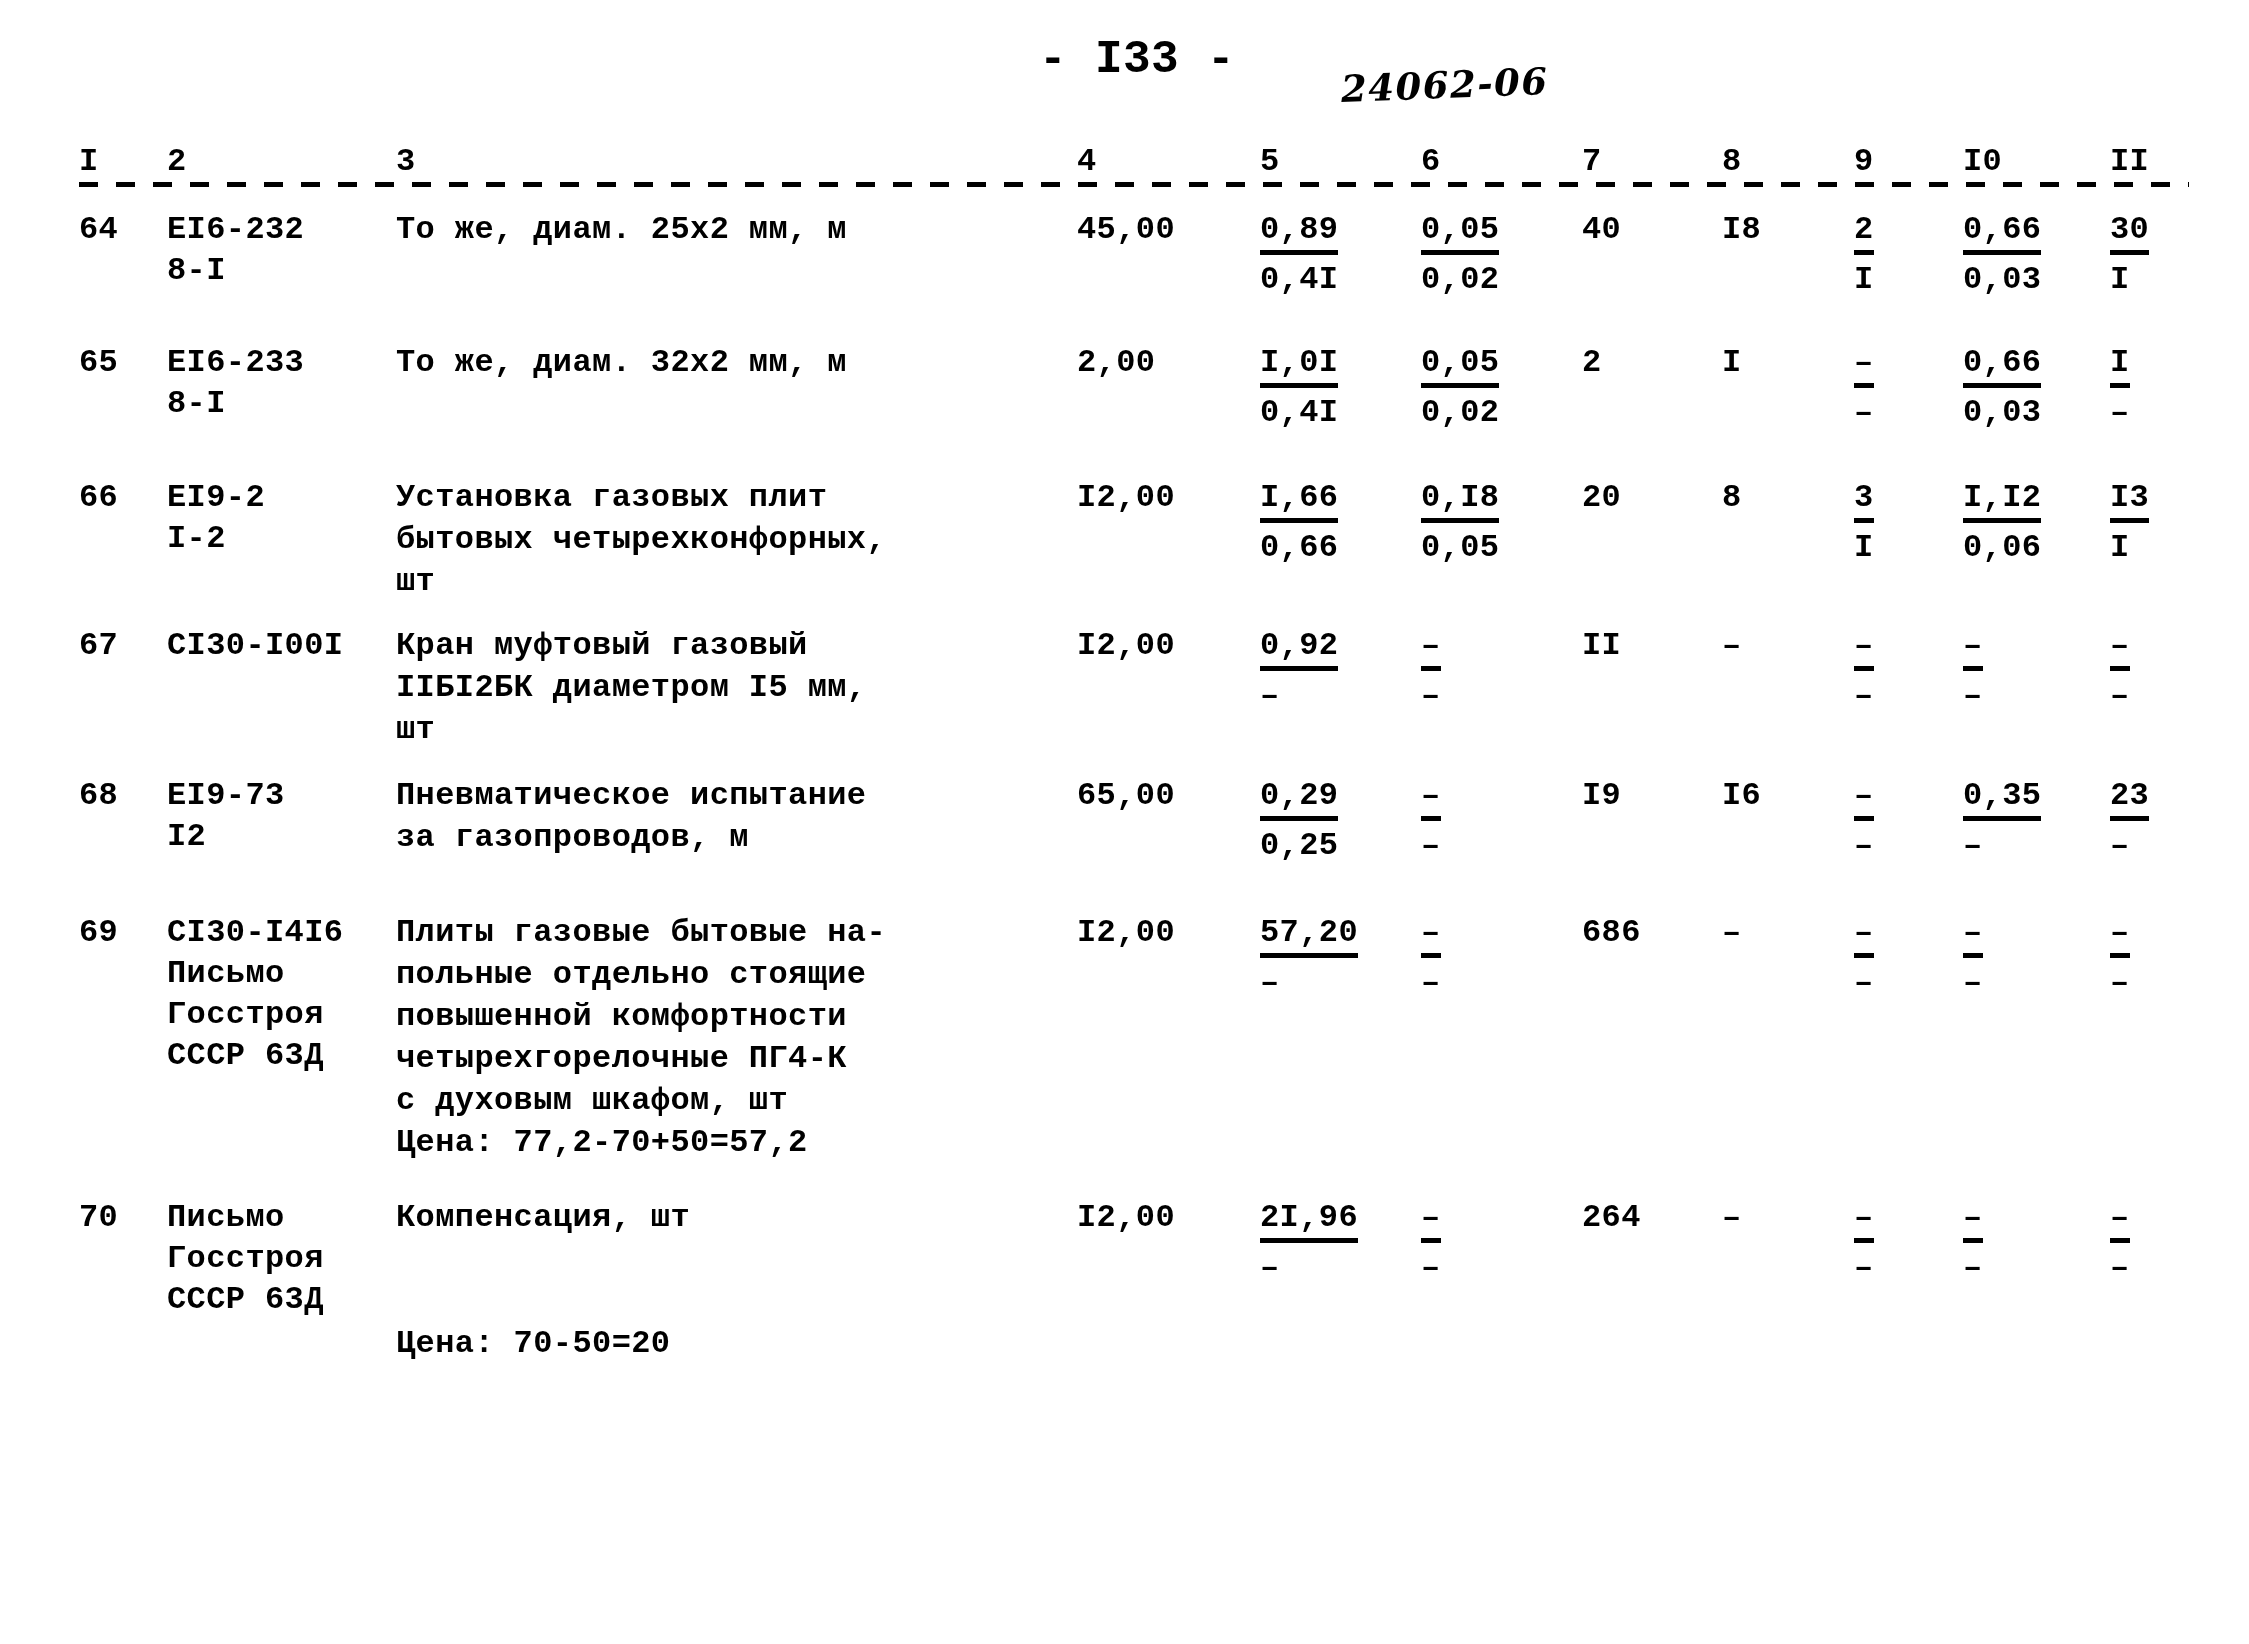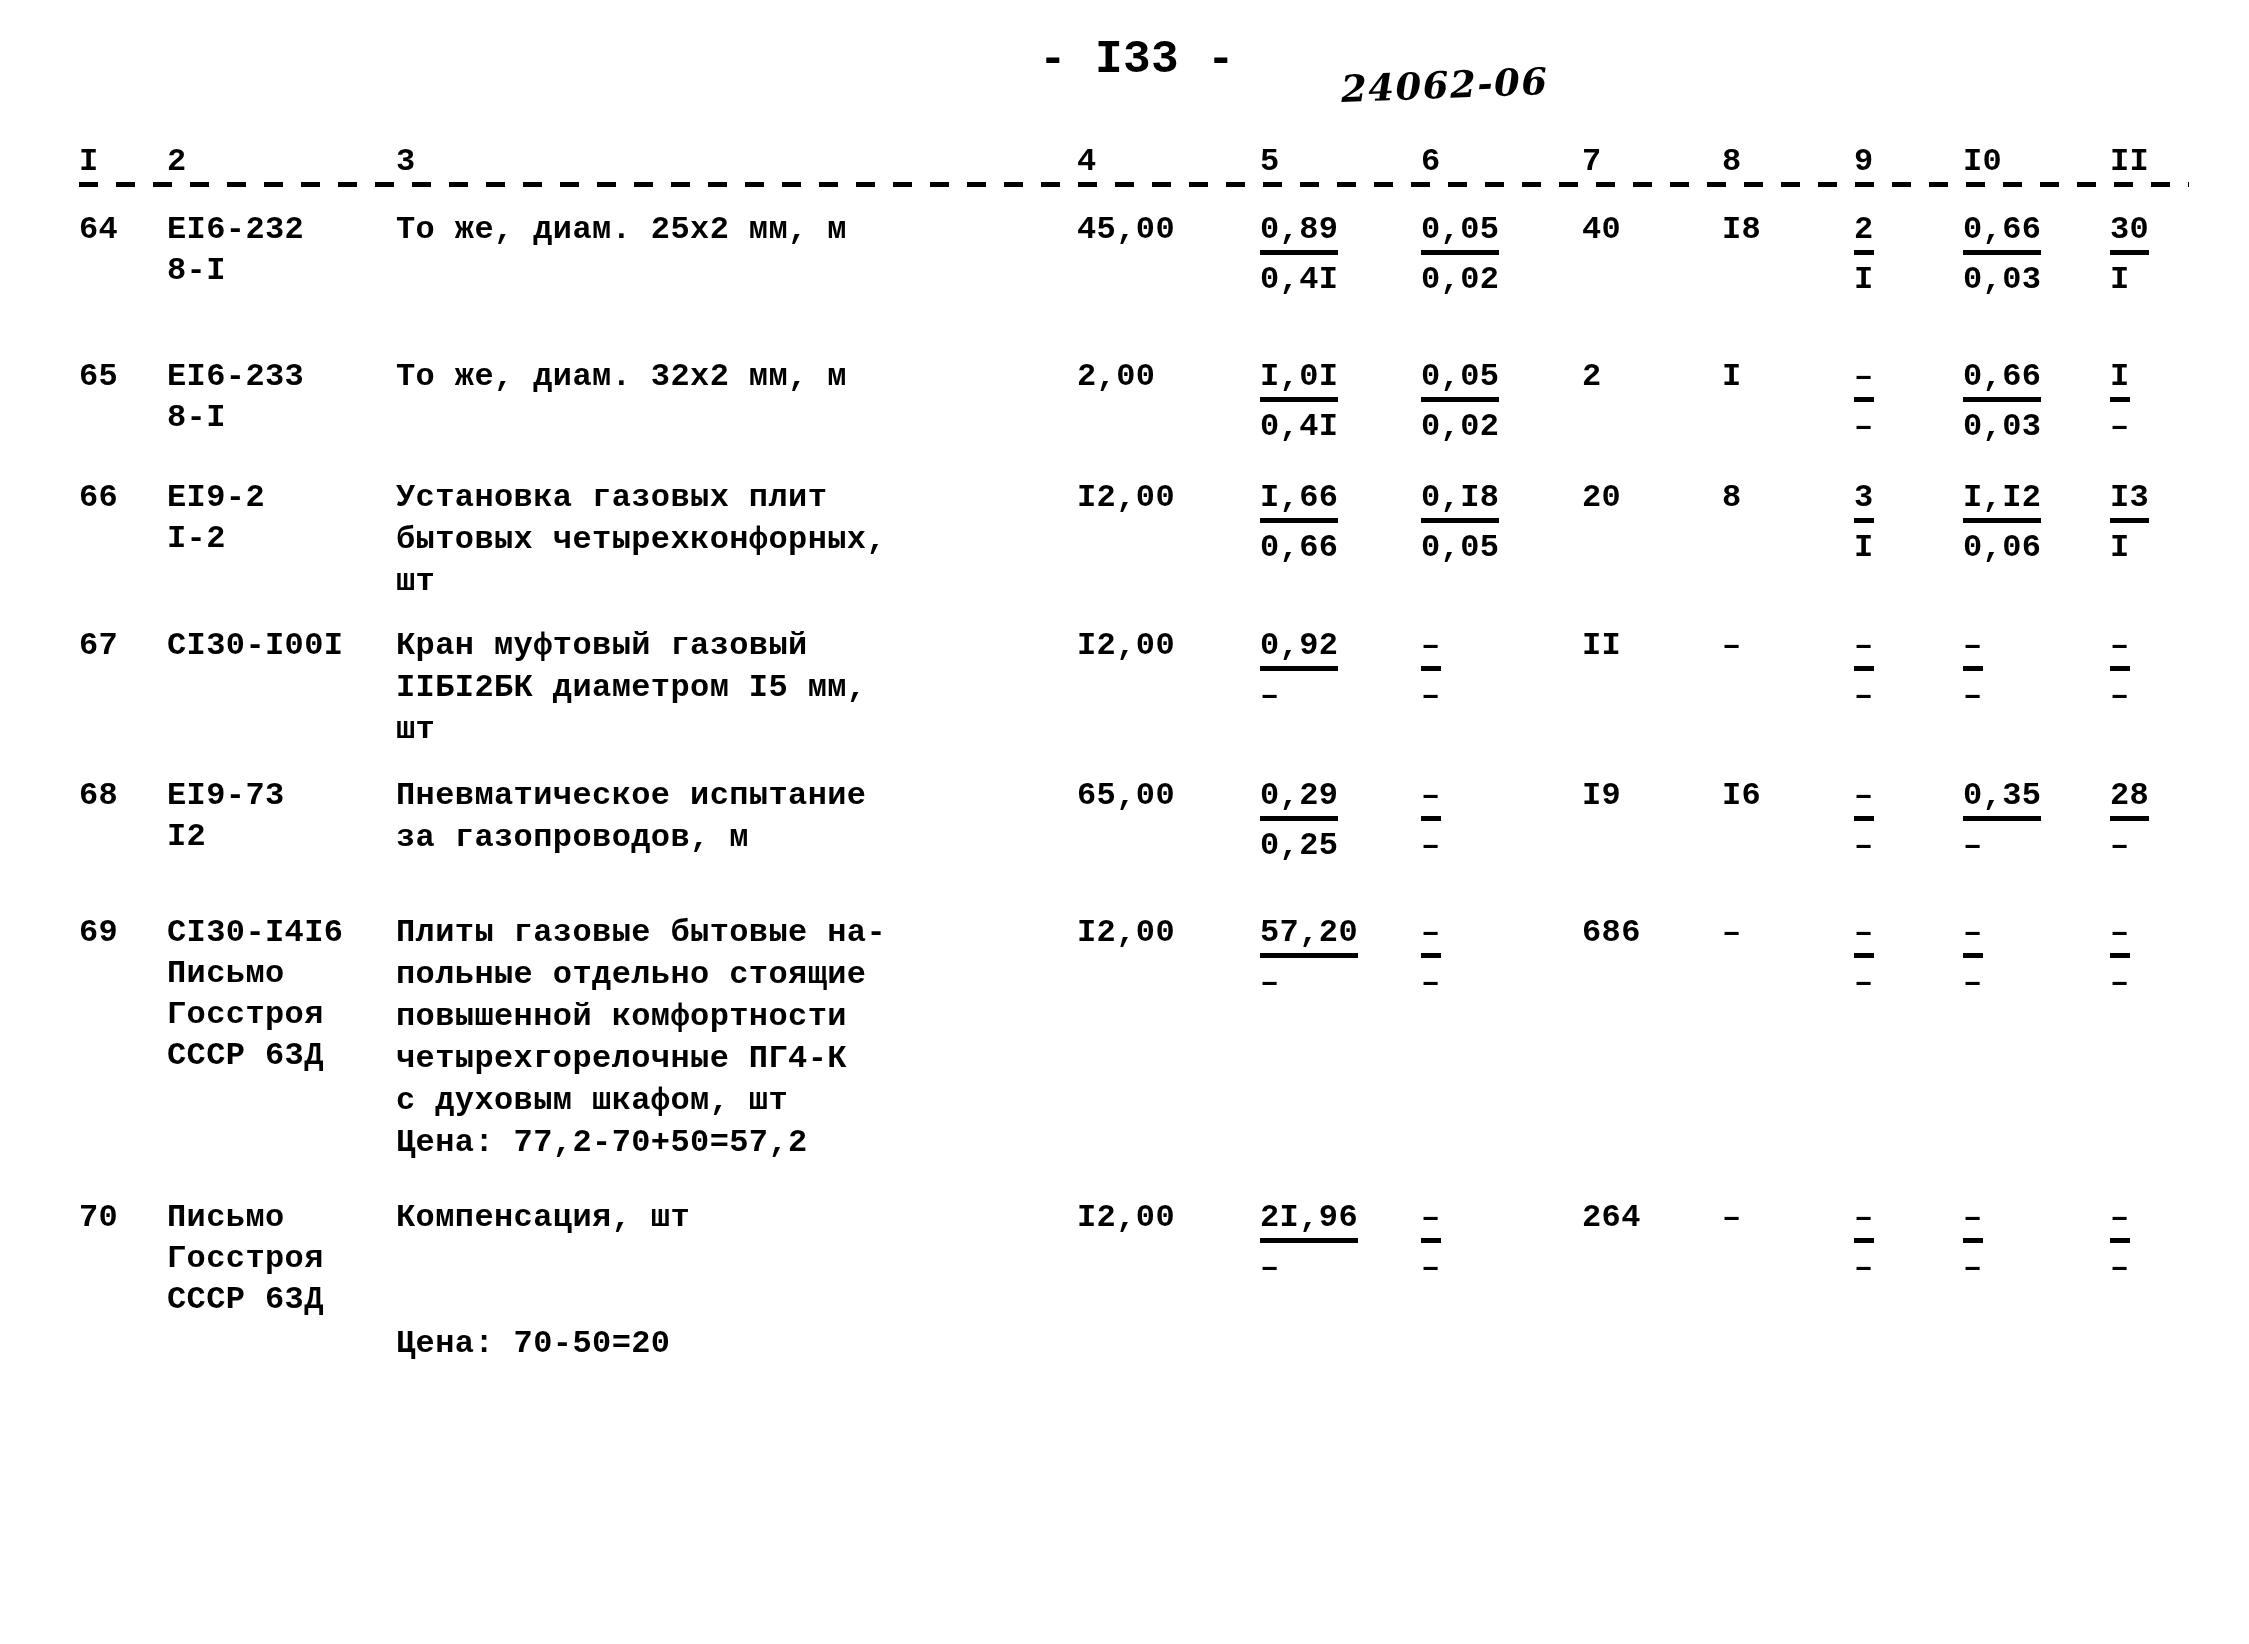--- a/index.html
+++ b/index.html
@@ -159,21 +159,21 @@
       <div class="cell tw c3 desc">То же, диам. 25х2 мм, м</div>
       <div class="cell tw c4 num">45,00</div>
       <div class="cell tw c5 num"><span class="frac"><span class="top">0,89</span><span class="bot">0,4I</span></span></div>
       <div class="cell tw c6 num"><span class="frac"><span class="top">0,05</span><span class="bot">0,02</span></span></div>
       <div class="cell tw c7 num">40</div>
       <div class="cell tw c8 num">I8</div>
       <div class="cell tw c9 num"><span class="frac"><span class="top">2</span><span class="bot">I</span></span></div>
       <div class="cell tw c10 num"><span class="frac"><span class="top">0,66</span><span class="bot">0,03</span></span></div>
       <div class="cell tw c11 num"><span class="frac"><span class="top">30</span><span class="bot">I</span></span></div>
     </div>
-    <div class="row" style="position: absolute; top: 147px; height: 105px;">
+    <div class="row" style="position: absolute; top: 133px; height: 105px;">
       <div class="cell tw c1">65</div>
       <div class="cell tw c2">ЕI6-233
 8-I</div>
       <div class="cell tw c3 desc">То же, диам. 32х2 мм, м</div>
       <div class="cell tw c4 num">2,00</div>
       <div class="cell tw c5 num"><span class="frac"><span class="top">I,0I</span><span class="bot">0,4I</span></span></div>
       <div class="cell tw c6 num"><span class="frac"><span class="top">0,05</span><span class="bot">0,02</span></span></div>
       <div class="cell tw c7 num">2</div>
       <div class="cell tw c8 num">I</div>
       <div class="cell tw c9 num"><span class="frac"><span class="top">–</span><span class="bot">–</span></span></div>
@@ -217,21 +217,21 @@
 I2</div>
       <div class="cell tw c3 desc">Пневматическое испытание
 за газопроводов, м</div>
       <div class="cell tw c4 num">65,00</div>
       <div class="cell tw c5 num"><span class="frac"><span class="top">0,29</span><span class="bot">0,25</span></span></div>
       <div class="cell tw c6 num"><span class="frac"><span class="top">–</span><span class="bot">–</span></span></div>
       <div class="cell tw c7 num">I9</div>
       <div class="cell tw c8 num">I6</div>
       <div class="cell tw c9 num"><span class="frac"><span class="top">–</span><span class="bot">–</span></span></div>
       <div class="cell tw c10 num"><span class="frac"><span class="top">0,35</span><span class="bot">–</span></span></div>
-      <div class="cell tw c11 num"><span class="frac"><span class="top">28</span><span class="bot">–</span></span></div>
+      <div class="cell tw c11 num"><span class="frac"><span class="top">23</span><span class="bot">–</span></span></div>
     </div>
     <div class="row" style="position: absolute; top: 703px; height: 273px;">
       <div class="cell tw c1">69</div>
       <div class="cell tw c2">СI30-I4I6
 Письмо
 Госстроя
 СССР 63Д</div>
       <div class="cell tw c3 desc">Плиты газовые бытовые на-
 польные отдельно стоящие
 повышенной комфортности

